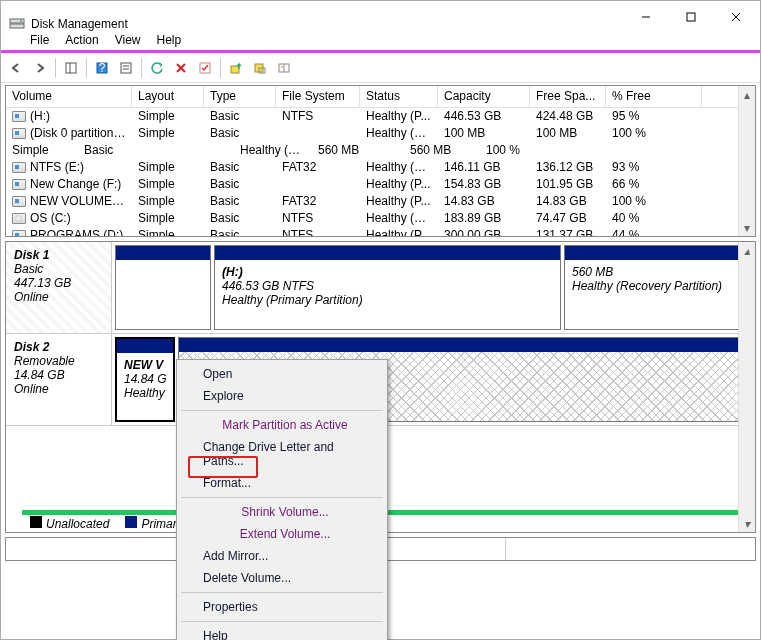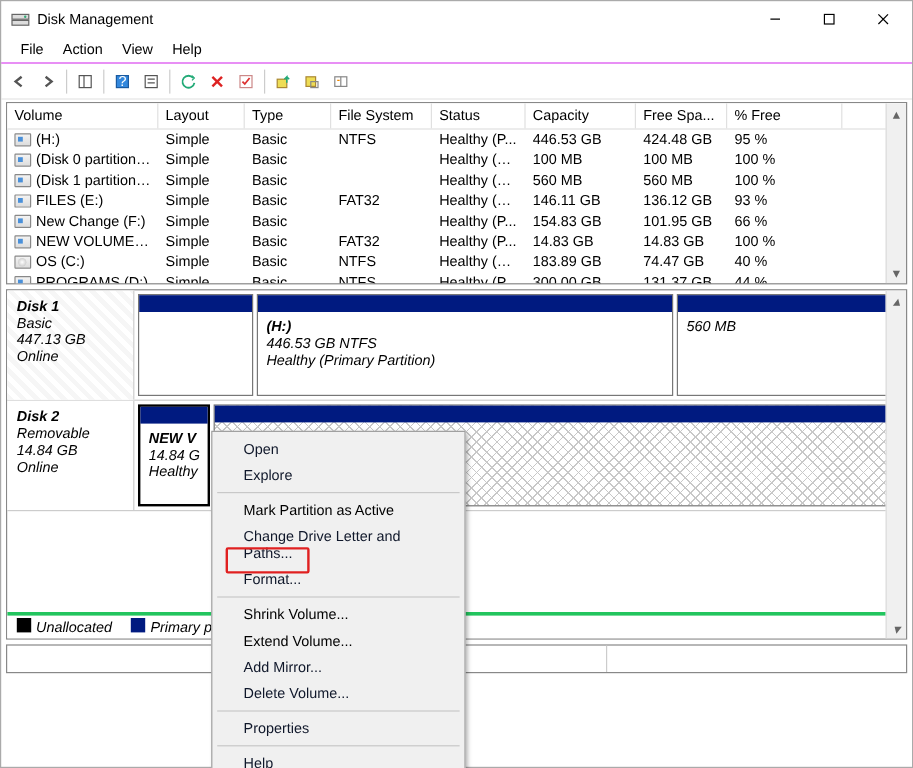--- a/index.html
+++ b/index.html
@@ -1,23 +1,23 @@
 <!DOCTYPE html>
 <html><head>
 <meta charset="utf-8">
 <style>
 * { box-sizing: border-box; font-family: "Segoe UI", Tahoma, sans-serif; font-size: 12px; }
 html, body { margin: 0; padding: 0; background: #fff; }
 .window { width: 761px; height: 640px; border: 1px solid #aaa; position: relative; background: #fff; }
-.titlebar { height: 30px; display: flex; align-items: center; padding: 0 2px 0 8px; }
+.titlebar { height: 30px; display: flex; align-items: flex-end; padding: 0 2px 0 8px; }
 .titlebar .icon { width: 16px; height: 16px; margin-right: 6px; display: inline-flex; }
 .titlebar .title { flex: 1; font-size: 12px; }
 .titlebar .winbtns { display: flex; }
 .titlebar .winbtn { width: 45px; height: 28px; display: flex; align-items: center; justify-content: center; }
-.menubar { height: 22px; display: flex; align-items: flex-start; padding: 0 8px; border-bottom: 1px solid #d946ef; }
+.menubar { height: 22px; display: flex; align-items: flex-end; padding: 0 21px; border-bottom: 3px solid #d946ef; }
 .menubar .menuitem { padding: 3px 8px; }
 .toolbar { height: 30px; display: flex; align-items: center; padding: 2px 4px; border-bottom: 1px solid #e5e5e5; gap: 2px; }
 .tbtn { width: 22px; height: 22px; display: flex; align-items: center; justify-content: center; }
 .tsep { width: 1px; height: 20px; background: #ccc; margin: 0 2px; }
 .content { position: absolute; top: 84px; left: 4px; right: 4px; bottom: 6px; }
 .grid-wrap { height: 152px; border: 1px solid #888; position: relative; overflow: hidden; }
 .grid-header { display: flex; background: #fff; border-bottom: 1px solid #e0e0e0; height: 22px; }
 .grid-header .col { border-right: 1px solid #e0e0e0; padding: 3px 6px; overflow: hidden; white-space: nowrap; text-overflow: ellipsis; }
 .grid-body { overflow: hidden; }
 .grid-row { display: flex; height: 17px; }
@@ -33,25 +33,25 @@
 .graphical { margin-top: 4px; height: 292px; border: 1px solid #888; position: relative; overflow: hidden; font-style: italic; }
 .diskrow { display: flex; border-bottom: 1px solid #ccc; }
 .diskhdr { width: 106px; min-width:106px; padding: 6px 8px; border-right: 1px solid #ccc; background:#fff; }
 .diskhdr.hatched { background-image: repeating-linear-gradient(45deg, #f6f6f6 0, #f6f6f6 4px, #fff 4px, #fff 8px); }
 .diskhdr .dname { font-weight: bold; }
 .diskparts { flex: 1; display: flex; gap: 3px; padding: 3px; }
 .part { border: 1px solid #777; display:flex; flex-direction:column; }
 .partbar { height: 14px; background: #001a80; }
 .partbody { padding: 5px 7px; flex:1; overflow:hidden; white-space:nowrap; }
 .partbody .pname { font-weight: bold; }
-.legend { position:absolute; left:0; right:0; bottom:0; height:22px; display:flex; align-items:center; gap:16px; padding:0 8px; border-top:3px solid #22c55e; background:#fff; }
+.legend { position:absolute; left:16px; right:0; bottom:0; height:22px; display:flex; align-items:center; gap:16px; padding:0 8px; border-top:5px solid #22c55e; background:#fff; }
 .legend .sw { width:12px; height:12px; display:inline-block; margin-right:4px; }
 .ctxmenu { position:absolute; left:175px; top:358px; width:212px; background:#f0f0f0; border:1px solid #a0a0a0; box-shadow: 2px 2px 4px rgba(0,0,0,0.35); padding:3px 2px; z-index:50; }
 .ctxitem { padding:4px 18px 4px 24px; color:#0f172a; }
-.ctxitem.disabled { color:#000000; }
+.ctxitem.disabled { color:#701a75;text-align:center; }
 .ctxsep { height:1px; margin:3px 2px; background:#c8c8c8; }
 .highlight-format { position:absolute; left:187px; top:455px; width:70px; height:22px; border:2px solid #e02020; border-radius:2px; z-index:60; pointer-events:none;}
 .crosshatch { background-image: repeating-linear-gradient(45deg, transparent 0, transparent 5px, #c8c8c8 5px, #c8c8c8 6px), repeating-linear-gradient(-45deg, transparent 0, transparent 5px, #c8c8c8 5px, #c8c8c8 6px); }
 .blurred { filter: blur(2px); color:#bbb; }
 svg { display:block; }
 </style>
 </head>
 <body>
 
 <div class="window">
@@ -193,31 +193,30 @@
             <div class="cell colw-0"><span class="vico"></span><span>(Disk 0 partition 1)</span></div>
             <div class="cell colw-1">Simple</div>
             <div class="cell colw-2">Basic</div>
             <div class="cell colw-3"></div>
             <div class="cell colw-4">Healthy (E...</div>
             <div class="cell colw-5">100 MB</div>
             <div class="cell colw-6">100 MB</div>
             <div class="cell colw-7">100 %</div>
           </div>
           <div class="grid-row">
-            <div class="cell colw-0"><span class="vico"></span><span>(Disk 1 partition 3)</span></div>
             <div class="cell colw-1">Simple</div>
             <div class="cell colw-2">Basic</div>
             <div class="cell colw-3"></div>
             <div class="cell colw-4">Healthy (R...</div>
             <div class="cell colw-5">560 MB</div>
             <div class="cell colw-6">560 MB</div>
             <div class="cell colw-7">100 %</div>
           </div>
           <div class="grid-row">
-            <div class="cell colw-0"><span class="vico"></span><span>FILES (E:)</span></div>
+            <div class="cell colw-0"><span class="vico"></span><span>NTFS (E:)</span></div>
             <div class="cell colw-1">Simple</div>
             <div class="cell colw-2">Basic</div>
             <div class="cell colw-3">FAT32</div>
             <div class="cell colw-4">Healthy (A...</div>
             <div class="cell colw-5">146.11 GB</div>
             <div class="cell colw-6">136.12 GB</div>
             <div class="cell colw-7">93 %</div>
           </div>
           <div class="grid-row">
             <div class="cell colw-0"><span class="vico"></span><span>New Change (F:)</span></div>
@@ -286,20 +285,21 @@
               <div class="pname">(H:)</div>
               <div>446.53 GB NTFS</div>
               <div>Healthy (Primary Partition)</div>
             </div>
           </div>
           <div class="part" style="width:188px">
             <div class="partbar"></div>
             <div class="partbody">
               <div class="pname"></div>
               <div>560 MB</div>
+              <div>Healthy (Recovery Partition)</div>
             </div>
           </div>
         </div>
       </div>
 
       <div class="diskrow" style="height:92px">
         <div class="diskhdr">
           <div class="dname">Disk 2</div>
           <div>Removable</div>
           <div>14.84 GB</div>

